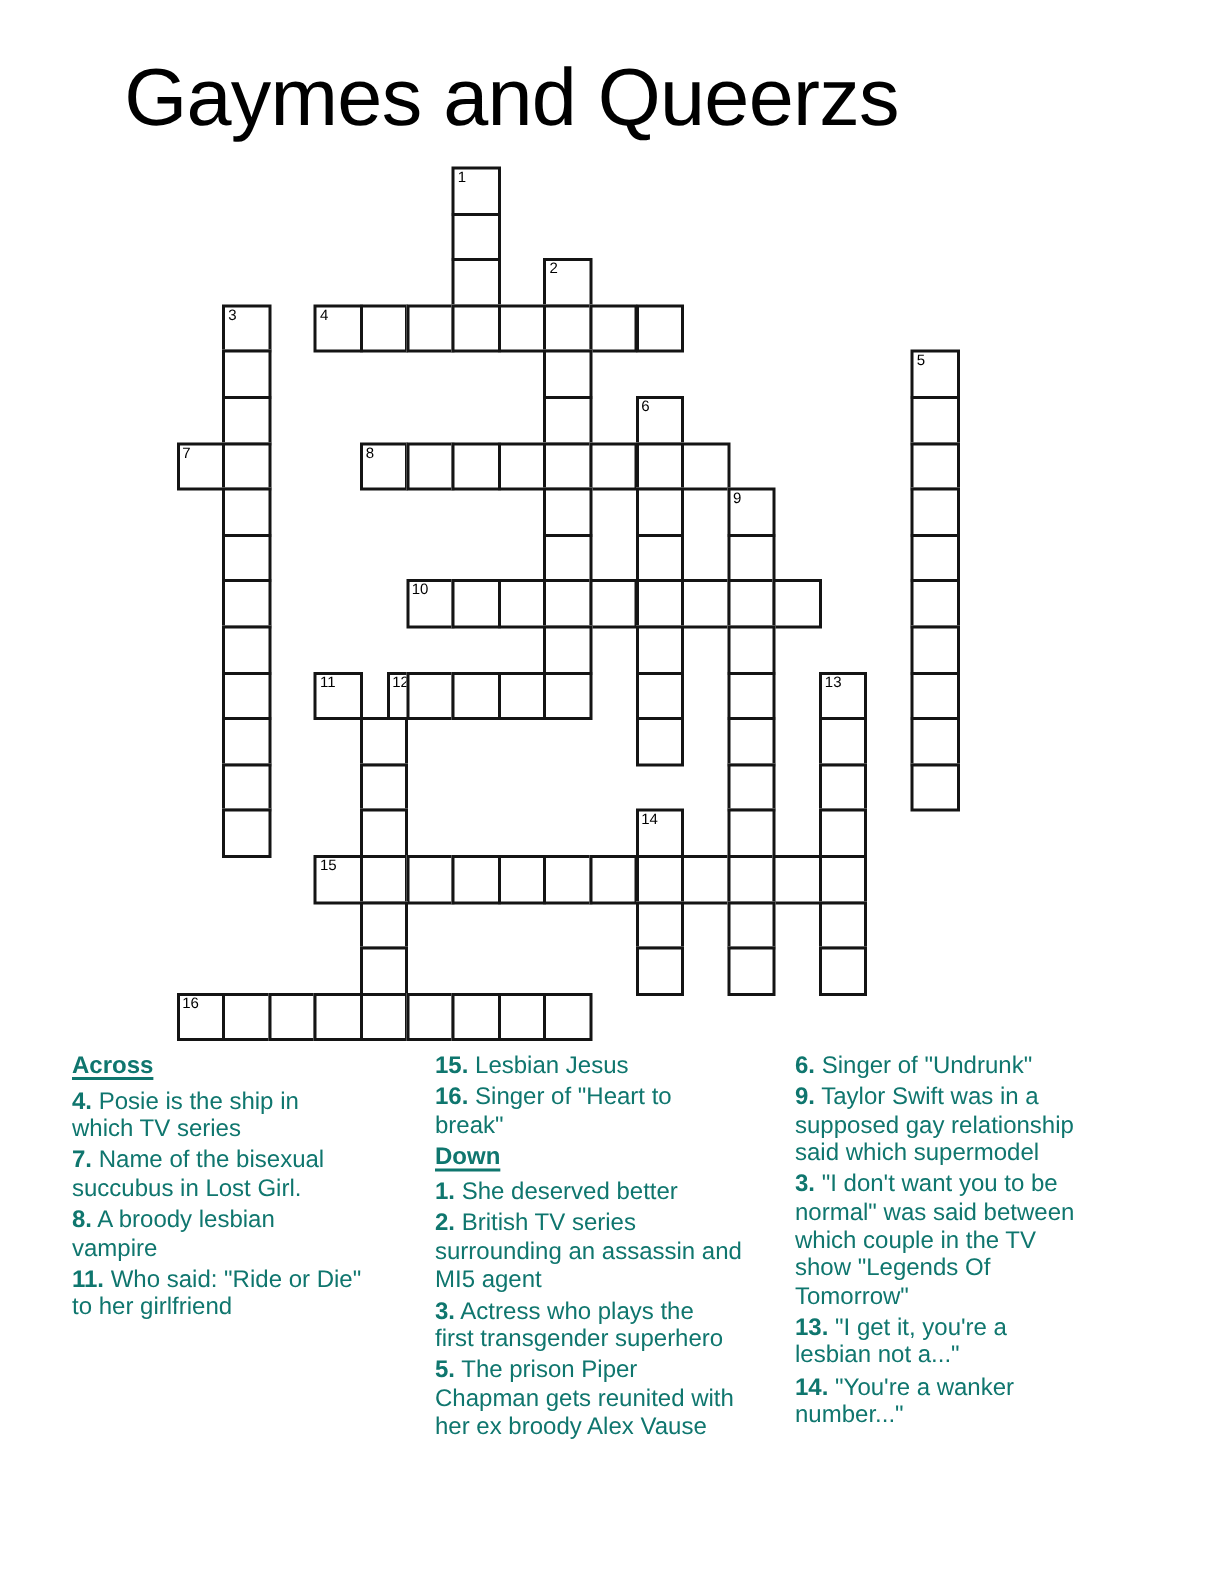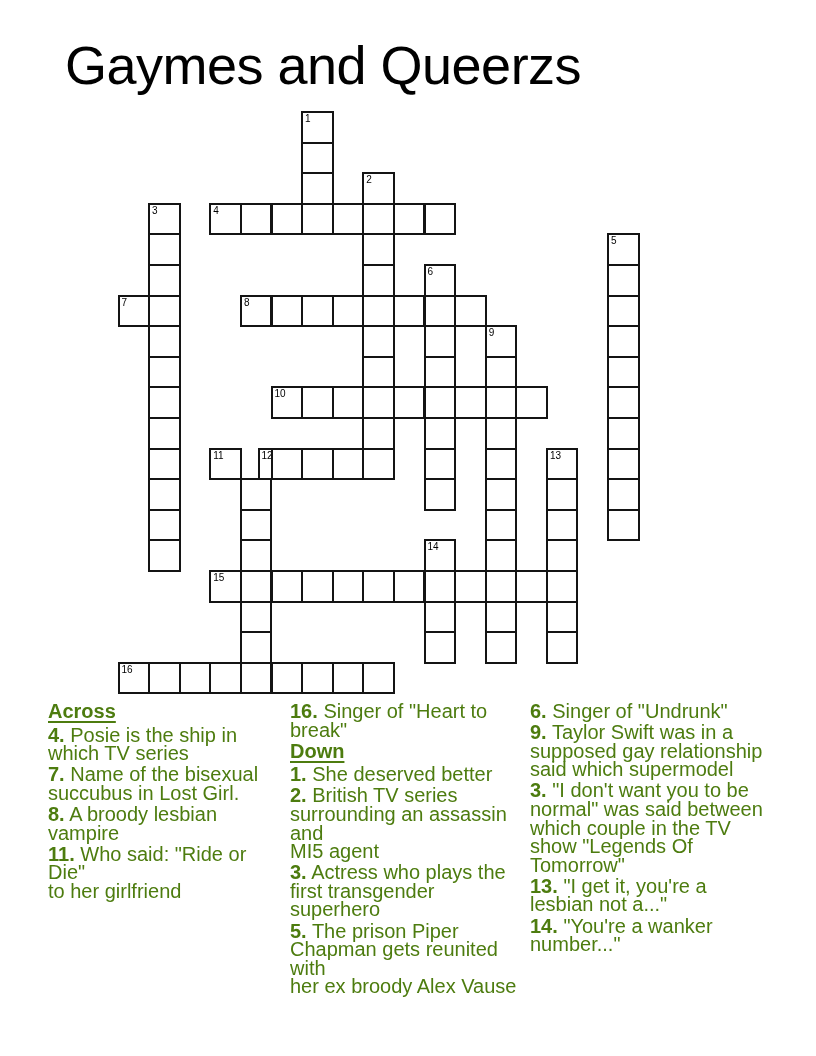--- a/index.html
+++ b/index.html
@@ -16,20 +16,21 @@
   .title {
     position: absolute;
     top: 36px; left: 0; width: 646px;
     text-align: center;
     font-size: 54px;
     font-weight: normal;
     letter-spacing: -0.5px;
     line-height: 1.1;
     margin: 0;
     color: #000;
+    padding-left: 18px;
   }
 
   .grid {
     position: absolute;
     left: 117.5px; top: 111px;
     width: 523px; height: 584px;
   }
   .cell {
     position: absolute;
     width: 32.6px; height: 32.6px;
@@ -41,23 +42,23 @@
     position: absolute;
     top: 0px; left: 2px;
     font-size: 10px;
     line-height: 11px;
     color: #000;
   }
 
   .clue-col {
     position: absolute;
     top: 702px;
-    font-size: 20px;
+    font-size: 16px;
     line-height: 18.6px;
-    color: #4d7c0f;
+    color: #0f766e;
   }
   .clue-col-1 { left: 48px;  width: 238px; }
   .clue-col-2 { left: 290px; width: 240px; }
   .clue-col-3 { left: 530px; width: 272px; }
 
   .clue-header {
     font-weight: bold;
     text-decoration: underline;
     text-decoration-thickness: 2px;
     text-underline-offset: 3px;
@@ -226,20 +227,21 @@
       <p class="clue"><b>4.</b> <span>Posie is the ship in
 which TV series</span></p>
       <p class="clue"><b>7.</b> <span>Name of the bisexual
 succubus in Lost Girl.</span></p>
       <p class="clue"><b>8.</b> <span>A broody lesbian
 vampire</span></p>
       <p class="clue"><b>11.</b> <span>Who said: "Ride or Die"
 to her girlfriend</span></p>
     </div>
   <div class="clue-col clue-col-2">
+      <p class="clue"><b>15.</b> <span>Lesbian Jesus</span></p>
       <p class="clue"><b>16.</b> <span>Singer of "Heart to
 break"</span></p>
       <div class="clue-header">Down</div>
       <p class="clue"><b>1.</b> <span>She deserved better</span></p>
       <p class="clue"><b>2.</b> <span>British TV series
 surrounding an assassin and
 MI5 agent</span></p>
       <p class="clue"><b>3.</b> <span>Actress who plays the
 first transgender superhero</span></p>
       <p class="clue"><b>5.</b> <span>The prison Piper

